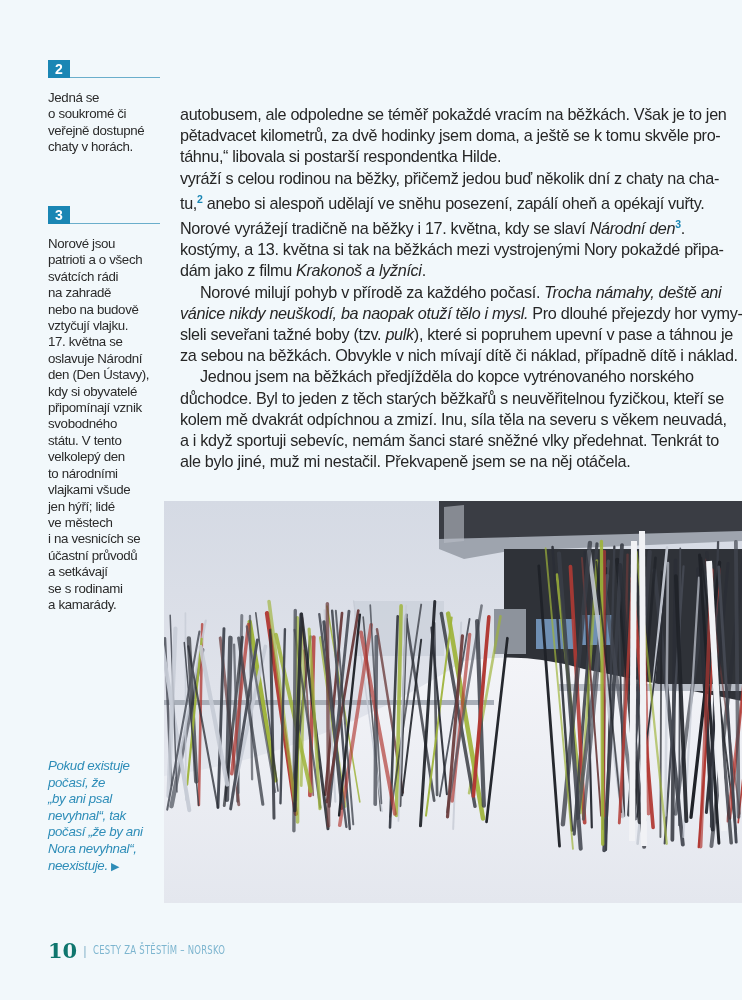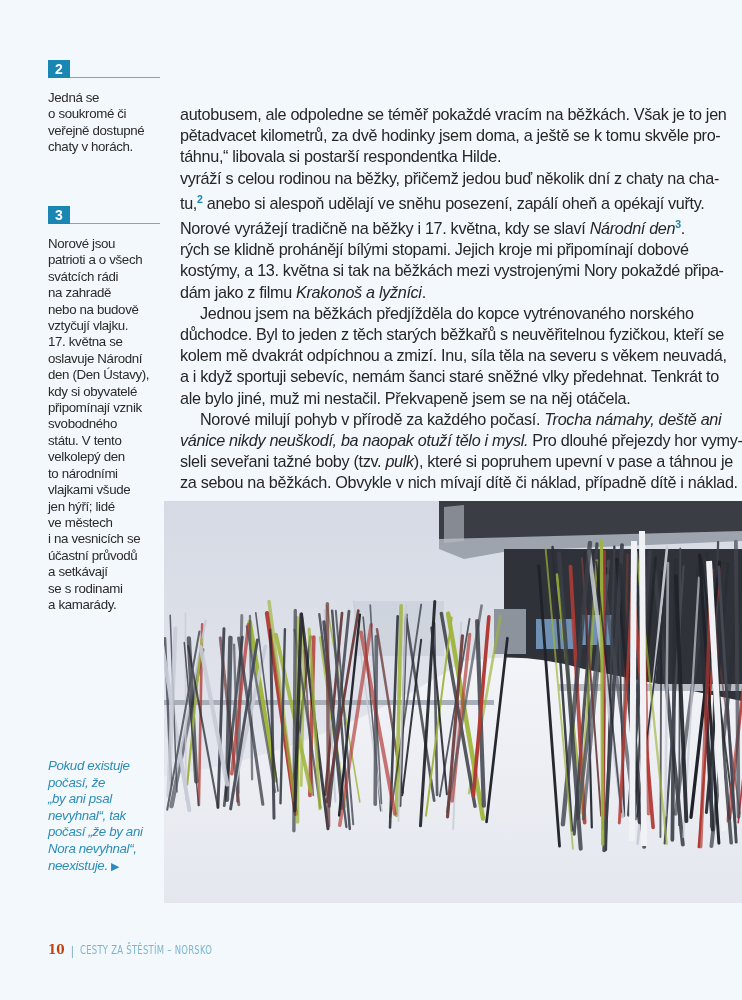--- a/index.html
+++ b/index.html
@@ -49,21 +49,21 @@
   .photo {
     position: absolute; left: 164px; top: 501px; width: 578px; height: 402px;
     overflow: hidden; background: #d8dde6;
   }
   .photo svg { display: block; }
   
   .footer {
     position: absolute; left: 48px; top: 938px; height: 24px;
     display: flex; align-items: center; gap: 6px;
   }
-  .page-num { font-family: "DejaVu Serif", "Liberation Serif", serif; font-weight: bold; font-size: 12px; color: #c2410c; }
+  .page-num { font-family: "DejaVu Serif", "Liberation Serif", serif; font-weight: bold; font-size: 21px; color: #0f766e; }
   .sep { color: #8fb9cd; font-size: 13px; }
   .running-title {
     font-family: "DejaVu Sans Condensed", "Liberation Sans Narrow", "Liberation Sans", sans-serif;
     color: #7db5cf; font-size: 11.5px; letter-spacing: 0.3px; transform: scaleX(0.82); transform-origin: left center;
   }
 </style>
 </head>
 <body>
 
 <aside>
@@ -120,36 +120,35 @@
 <article class="body-text">
   <p>
     <span class="line">autobusem, ale odpoledne se téměř pokaždé vracím na běžkách. Však je to jen</span>
     <span class="line">pětadvacet kilometrů, za dvě hodinky jsem doma, a ještě se k tomu skvěle pro-</span>
     <span class="line">táhnu,“ libovala si postarší respondentka Hilde.</span>
   </p>
   <p>
     <span class="line">vyráží s celou rodinou na běžky, přičemž jedou buď několik dní z chaty na cha-</span>
     <span class="line"><span>tu,</span><sup class="sup">2</sup><span> anebo si alespoň udělají ve sněhu posezení, zapálí oheň a opékají vuřty.</span></span>
     <span class="line"><span>Norové vyrážejí tradičně na běžky i 17. května, kdy se slaví </span><em>Národní den</em><sup class="sup">3</sup><span>.</span></span>
-    <span class="line">rých se klidně prohánějí bílými stopami. Jejich kroje mi připomínají dobové</span>
     <span class="line">kostýmy, a 13. května si tak na běžkách mezi vystrojenými Nory pokaždé připa-</span>
     <span class="line"><span>dám jako z filmu </span><em>Krakonoš a lyžníci</em><span>.</span></span>
+  </p>
+  <p>
+    <span class="line indent"><span>Norové milují pohyb v přírodě za každého počasí. </span><em>Trocha námahy, deště ani</em></span>
+    <span class="line"><em>vánice nikdy neuškodí, ba naopak otuží tělo i mysl.</em><span> Pro dlouhé přejezdy hor vymy-</span></span>
+    <span class="line"><span>sleli seveřani tažné boby (tzv. </span><em>pulk</em><span>), které si popruhem upevní v pase a táhnou je</span></span>
+    <span class="line">za sebou na běžkách. Obvykle v nich mívají dítě či náklad, případně dítě i náklad.</span>
   </p>
   <p>
     <span class="line indent">Jednou jsem na běžkách předjížděla do kopce vytrénovaného norského</span>
     <span class="line">důchodce. Byl to jeden z těch starých běžkařů s neuvěřitelnou fyzičkou, kteří se</span>
     <span class="line">kolem mě dvakrát odpíchnou a zmizí. Inu, síla těla na severu s věkem neuvadá,</span>
     <span class="line">a i když sportuji sebevíc, nemám šanci staré sněžné vlky předehnat. Tenkrát to</span>
     <span class="line">ale bylo jiné, muž mi nestačil. Překvapeně jsem se na něj otáčela.</span>
-  </p>
-  <p>
-    <span class="line indent"><span>Norové milují pohyb v přírodě za každého počasí. </span><em>Trocha námahy, deště ani</em></span>
-    <span class="line"><em>vánice nikdy neuškodí, ba naopak otuží tělo i mysl.</em><span> Pro dlouhé přejezdy hor vymy-</span></span>
-    <span class="line"><span>sleli seveřani tažné boby (tzv. </span><em>pulk</em><span>), které si popruhem upevní v pase a táhnou je</span></span>
-    <span class="line">za sebou na běžkách. Obvykle v nich mívají dítě či náklad, případně dítě i náklad.</span>
   </p>
 </article>
 
 <figure class="photo" style="margin:0" title="Cross-country skis leaning on racks in the snow in front of a dark mountain hut in fog">
   <svg width="578" height="402" viewBox="0 0 578 402">
     <defs>
       <linearGradient id="fog" x1="0" y1="0" x2="0" y2="1">
         <stop offset="0" stop-color="#d5dae4"></stop>
         <stop offset="0.45" stop-color="#dfe2ea"></stop>
         <stop offset="1" stop-color="#e9ecf2"></stop>

